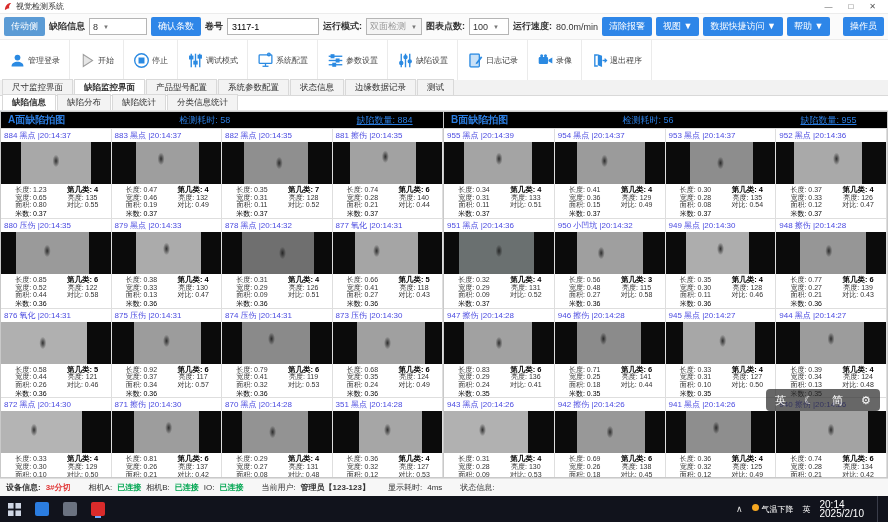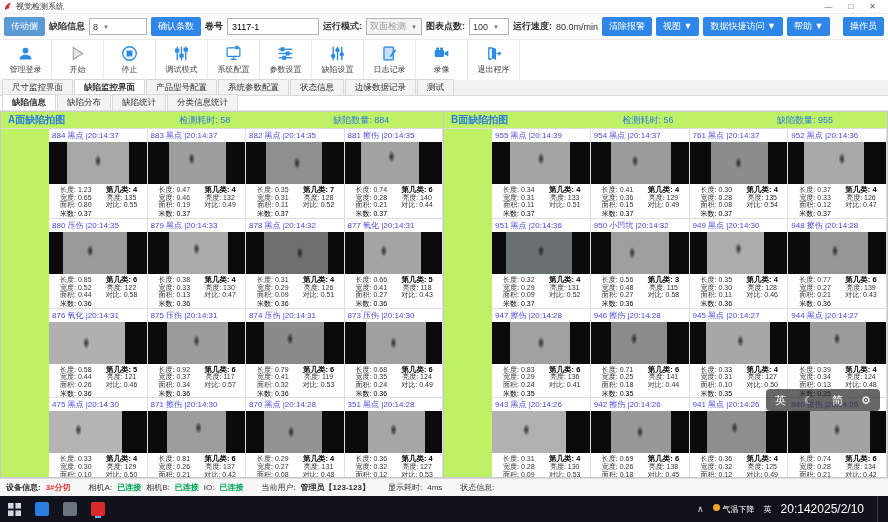--- a/index.html
+++ b/index.html
@@ -22,44 +22,44 @@
   .btn-side { background:#5b9bd5; }
   .combo { background:#fff; border:1px solid #b5b5b5; font-size:9px; padding:1px 3px;
     display:inline-flex; align-items:center; height:17px; }
   .combo .arr { color:#777; font-size:6px; margin-left:5px; }
   .combo.disabled { color:#9a9a9a; background:#f4f4f4; }
   .input { background:#fff; border:1px solid #b5b5b5; font-size:9px; padding:1px 4px; height:17px; }
   .spacer { flex:1; }
 
   
   .icon-toolbar { position:absolute; top:40px; left:0; right:0; height:40px; background:#fff; display:flex; }
-  .tool-btn { display:flex; flex-direction:column; align-items:center; justify-content:center; gap:2px;
+  .tool-btn { display:flex; flex-direction:row; align-items:center; justify-content:center; gap:2px;
     padding:2px 9px; border-right:1px solid #ebebeb; cursor:pointer; min-width:52px; }
   .tool-btn .t-ico svg { width:17px; height:17px; display:block; }
   .tool-btn .t-label { font-size:8px; color:#444; white-space:nowrap; }
 
   
   .main-tabs { position:absolute; top:80px; left:0; right:0; height:16px; background:#f2f2f2;
     display:flex; align-items:flex-end; padding-left:2px; border-bottom:1px solid #d9d9d9; }
   .sub-tabs { position:absolute; top:96px; left:0; right:0; height:15px; background:#fff;
     display:flex; align-items:flex-end; padding-left:2px; border-bottom:1px solid #e3e3e3; }
   .tab { font-size:8.5px; color:#333; padding:2px 9px 1px; border:1px solid #d9d9d9; border-bottom:none;
     background:#f3f3f3; margin-right:1px; white-space:nowrap; cursor:pointer; }
   .tab.active { background:#fff; font-weight:bold; }
 
   
-  .panels { position:absolute; top:111px; left:0; right:0; height:367px; display:flex; background:#bef264; }
+  .panels { position:absolute; top:111px; left:0; right:0; height:367px; display:flex; background:#000000; }
   .panel { width:444px; border:1px solid #c9c9c9; display:flex; flex-direction:column; overflow:hidden; }
   .panel + .panel { border-left:none; }
   .panel-h { height:17px; display:flex; align-items:center; font-size:9px; padding:0 7px;
     border-bottom:1px solid #dcdcdc; color:#2b7de0; flex:0 0 17px; }
   .panel-title { font-weight:bold; font-size:10px; color:#2b7de0; width:40%; }
   .ph-time { width:36%; }
-  .ph-count { width:24%; text-align:left; }
-  .grid { flex:1; display:grid; grid-template-columns:repeat(4,1fr); grid-template-rows:repeat(4,1fr);margin-left:48px; }
+  .ph-count { width:24%; text-align:center;text-decoration:underline; }
+  .grid { flex:1; display:grid; grid-template-columns:repeat(4,1fr); grid-template-rows:repeat(4,1fr); }
   .cell { border-right:1px solid #dedede; border-bottom:1px solid #dedede; display:flex;
     flex-direction:column; overflow:hidden; background:#fff; cursor:pointer; }
   .cell-h { height:13px; flex:0 0 13px; font-size:8px; color:#4a4ae0; padding:1px 3px 0;
     white-space:nowrap; overflow:hidden; }
   .cell-img { height:42px; flex:0 0 42px; background:#888; }
   .cell-info { flex:1; display:flex; font-size:7px; line-height:7.7px; padding:2px 3px 0; color:#333;text-align:center; }
   .ci-l { width:52%; display:flex; flex-direction:column; }
   .ci-r { width:48%; display:flex; flex-direction:column; }
   .ci-r .cls { font-weight:bold; font-size:7.5px; color:#000; }
   .m-line { color:#000; margin-top:1px; }
@@ -79,21 +79,21 @@
   .red { color:#e03131; }
   .sb-gap { width:8px; }
 
   
   .taskbar { position:absolute; top:496px; left:0; right:0; height:26px; background:#11131c;
     display:flex; align-items:center; color:#fff; }
   .tb-btn { width:28px; height:26px; display:flex; align-items:center; justify-content:center; cursor:pointer; }
   .tb-app { width:14px; height:14px; border-radius:2px; }
   .tb-app.active-app { box-shadow:0 6px 0 -4px #6fa8ff; }
   .tb-right { margin-left:auto; display:flex; align-items:center; gap:9px; font-size:8px; padding-right:8px; }
-  .clock { display:flex; flex-direction:row; align-items:center; font-size:12px; line-height:9px; }
+  .clock { display:flex; flex-direction:column; align-items:flex-start; font-size:10px; line-height:9px; }
   .tray-chevron { font-size:9px; color:#ddd; }
   .weather { display:flex; align-items:flex-start; gap:3px; }
   .weather .wdot { width:7px; height:7px; border-radius:50%; background:#f6a821; display:inline-block; }
   .tb-edge { width:3px; height:26px; border-left:1px solid #3a3d4a; margin-left:4px; }
 </style>
 </head>
 <body>
 
 <div class="titlebar">
   <svg class="app-ico" viewBox="0 0 10 10">
@@ -470,21 +470,21 @@
               <span class="m-line">米数: 0.36</span>
             </div>
             <div class="ci-r">
               <span class="cls">第几类: 6</span>
               <span>亮度: 124</span>
               <span>对比: 0.49</span>
             </div>
           </div>
         </div>
         <div class="cell">
-          <div class="cell-h">475 黑点 |20:14:30</div>
+          <div class="cell-h">872 黑点 |20:14:30</div>
           <div class="cell-img" style="background: radial-gradient(5px 9px at 30% 45%, rgba(25, 25, 25, 0.85), rgba(25, 25, 25, 0) 70%), linear-gradient(to right, rgb(11, 11, 11) 0%, rgb(180, 180, 180) 0%, rgb(180, 180, 180) 74%, rgb(11, 11, 11) 74%);"></div>
           <div class="cell-info">
             <div class="ci-l">
               <span>长度: 0.33</span>
               <span>宽度: 0.30</span>
               <span>面积: 0.10</span>
             </div>
             <div class="ci-r">
               <span class="cls">第几类: 4</span>
               <span>亮度: 129</span>
@@ -577,21 +577,21 @@
               <span class="m-line">米数: 0.37</span>
             </div>
             <div class="ci-r">
               <span class="cls">第几类: 4</span>
               <span>亮度: 129</span>
               <span>对比: 0.49</span>
             </div>
           </div>
         </div>
         <div class="cell">
-          <div class="cell-h">761 黑点 |20:14:37</div>
+          <div class="cell-h">953 黑点 |20:14:37</div>
           <div class="cell-img" style="background: radial-gradient(5px 9px, rgba(25, 25, 25, 0.85), rgba(25, 25, 25, 0) 70%), linear-gradient(to right, rgb(11, 11, 11) 22%, rgb(141, 141, 141) 22%, rgb(141, 141, 141) 80%, rgb(11, 11, 11) 80%);"></div>
           <div class="cell-info">
             <div class="ci-l">
               <span>长度: 0.30</span>
               <span>宽度: 0.28</span>
               <span>面积: 0.08</span>
               <span class="m-line">米数: 0.37</span>
             </div>
             <div class="ci-r">
               <span class="cls">第几类: 4</span>

